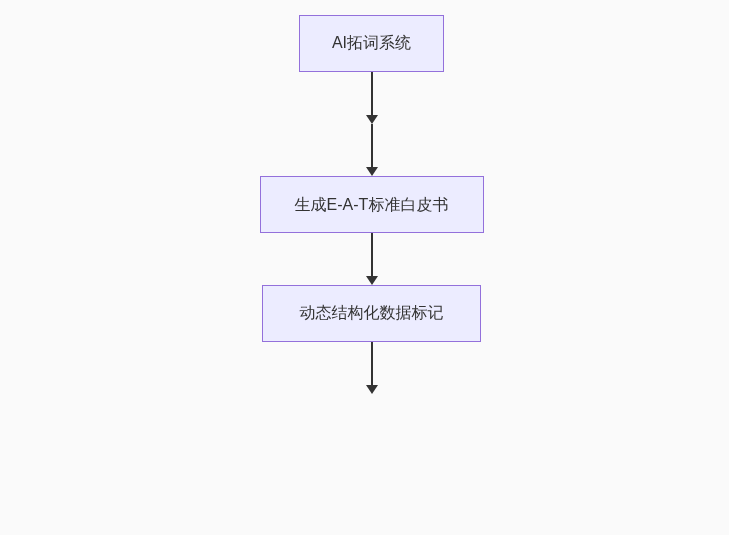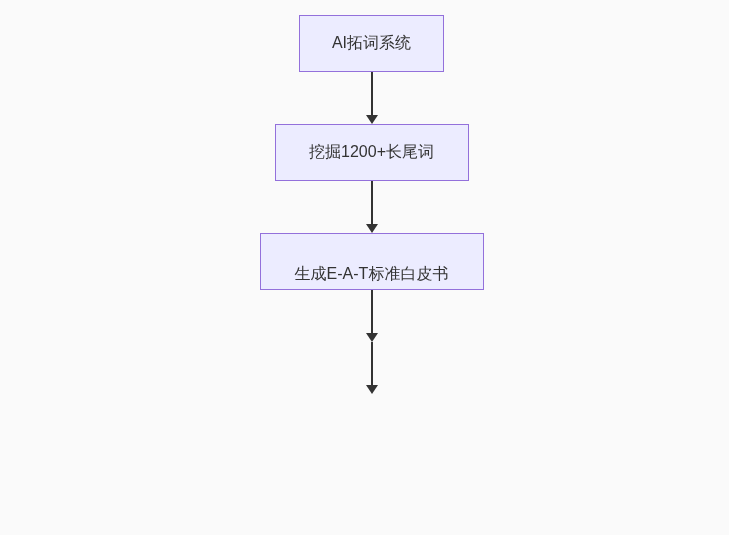--- a/index.html
+++ b/index.html
@@ -20,21 +20,21 @@
     top: 15px;
     left: 50%;
     transform: translateX(calc(-50% + 7px));
     display: flex;
     flex-direction: column;
     align-items: center;
   }
   .node {
     box-sizing: border-box;
     height: 57px;
-    padding: 4px 26px;
+    padding: 16px 26px;
     display: flex;
     align-items: center;
     justify-content: center;
     background: #ECECFF;
     border: 1px solid #9370DB;
     color: #333333;
     font-size: 16px;
     white-space: nowrap;
     text-align: center;
   }
@@ -72,38 +72,38 @@
 
     <div class="node n0">
       <span>AI拓词系统</span>
     </div>
 
     <div class="connector">
       <div class="line"></div>
       <div class="head"></div>
     </div>
 
-    <div class="node n1">
-      <span>挖掘1200+长尾词</span>
-    </div>
 
     <div class="connector">
       <div class="line"></div>
       <div class="head"></div>
     </div>
 
     <div class="node n2">
       <span>生成E-A-T标准白皮书</span>
     </div>
 
     <div class="connector">
       <div class="line"></div>
       <div class="head"></div>
     </div>
 
+    <div class="node n3">
+      <span>动态结构化数据标记</span>
+    </div>
 
     <div class="connector">
       <div class="line"></div>
       <div class="head"></div>
     </div>
 
 
   </div>
 </div>
 

